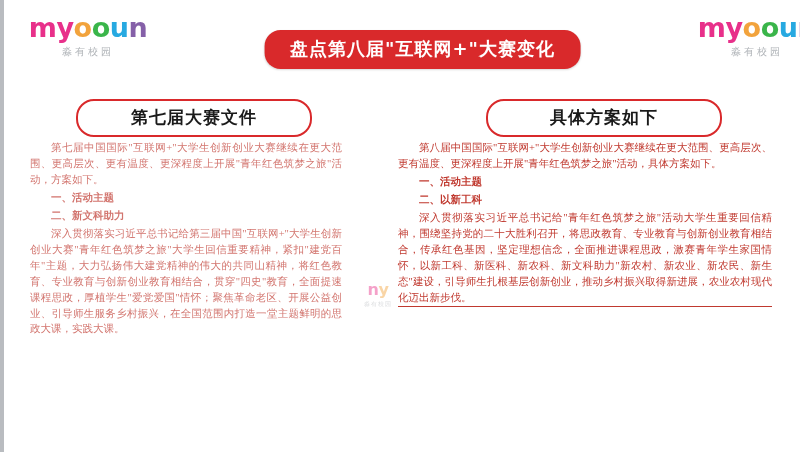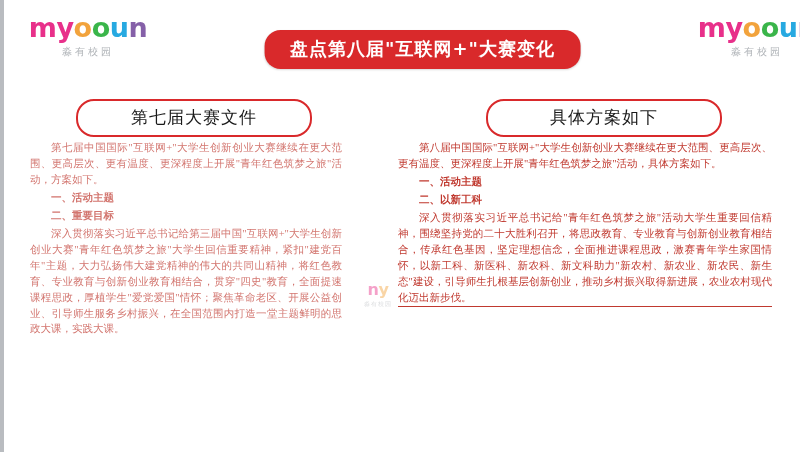--- a/index.html
+++ b/index.html
@@ -67,21 +67,21 @@
   .col-head {
     position: absolute;
     top: 99px;
     width: 232px;
     text-align: center;
     border: 2px solid #d9292b;
     border-radius: 18px;
     background: #ffffff;
     padding: 5px 0 6px 0;
     font-family: "DejaVu Sans", "Liberation Sans", sans-serif;
-    font-weight: normal;
+    font-weight: bold;
     font-size: 17px;
     color: #1a1a1a;
     letter-spacing: 1px;
   }
   .col-head.left { left: 76px; }
   .col-head.right { left: 486px; }
 
   
   .doc {
     position: absolute;
@@ -158,21 +158,21 @@
   </div>
 
   <div class="main-title">盘点第八届"互联网+"大赛变化</div>
 
   <div class="col-head left">第七届大赛文件</div>
   <div class="col-head right">具体方案如下</div>
 
   <div class="doc left">
     <p class="indent">第七届中国国际"互联网+"大学生创新创业大赛继续在更大范围、更高层次、更有温度、更深程度上开展"青年红色筑梦之旅"活动，方案如下。</p>
     <p class="head">一、活动主题</p>
-    <p class="head">二、重要目标</p>
+    <p class="head">二、新文科助力</p>
     <p class="indent">深入贯彻落实习近平总书记给第三届中国"互联网+"大学生创新创业大赛"青年红色筑梦之旅"大学生回信重要精神，紧扣"建党百年"主题，大力弘扬伟大建党精神的伟大的共同山精神，将红色教育、专业教育与创新创业教育相结合，贯穿"四史"教育，全面提速课程思政，厚植学生"爱党爱国"情怀；聚焦革命老区、开展公益创业、引导师生服务乡村振兴，在全国范围内打造一堂主题鲜明的思政大课，实践大课。</p>
   </div>
 
   <div class="doc right">
     <p class="indent">第八届中国国际"互联网+"大学生创新创业大赛继续在更大范围、更高层次、更有温度、更深程度上开展"青年红色筑梦之旅"活动，具体方案如下。</p>
     <p class="head">一、活动主题</p>
     <p class="head">二、以新工科</p>
     <p class="indent ul">深入贯彻落实习近平总书记给"青年红色筑梦之旅"活动大学生重要回信精神，围绕坚持党的二十大胜利召开，将思政教育、专业教育与创新创业教育相结合，传承红色基因，坚定理想信念，全面推进课程思政，激赛青年学生家国情怀，以新工科、新医科、新农科、新文科助力"新农村、新农业、新农民、新生态"建设，引导师生扎根基层创新创业，推动乡村振兴取得新进展，农业农村现代化迈出新步伐。</p>
   </div>
 

